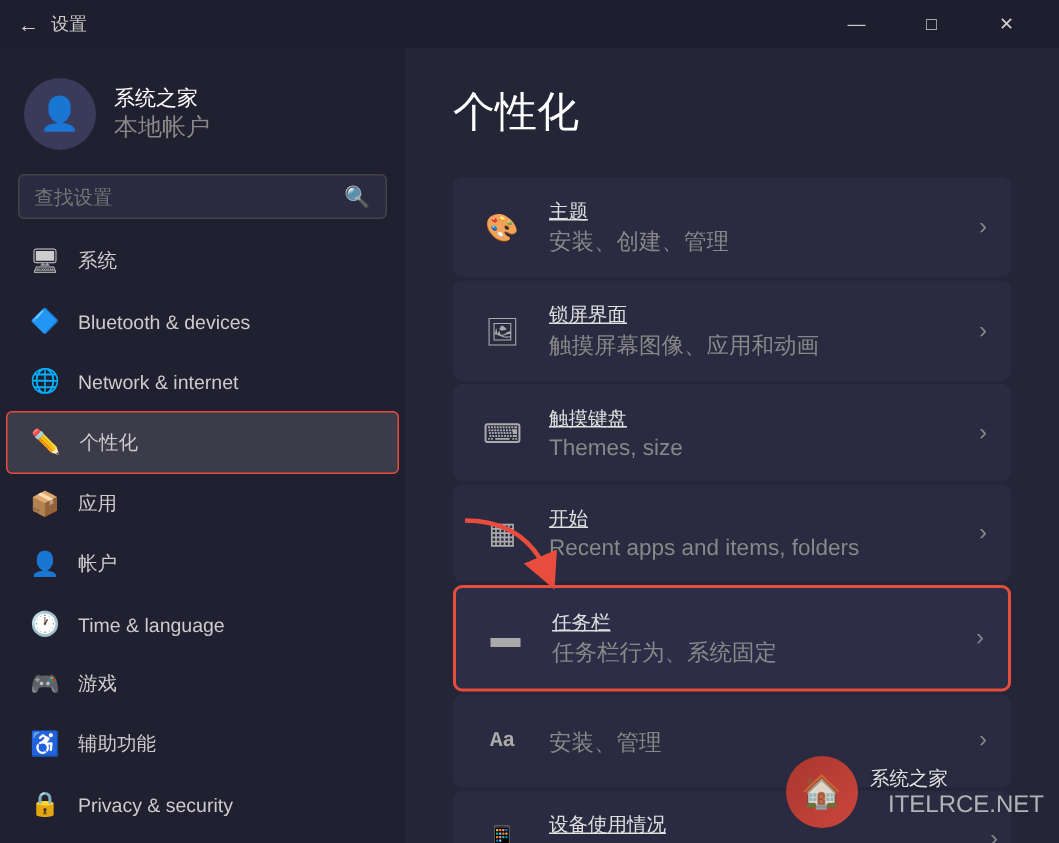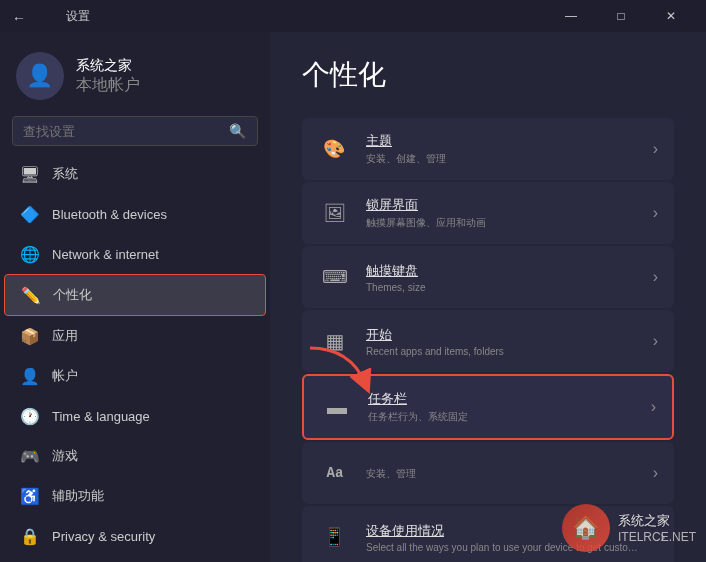--- a/index.html
+++ b/index.html
@@ -38,21 +38,20 @@
       cursor: pointer;
       background: transparent;
       border: none;
     }
     .title-bar-title {
       color: #ccc;
       font-size: 12px;
       display: flex;
       align-items: center;
       gap: 8px;
-      margin-left: 32px;
     }
     .title-bar-back {
       color: #ccc;
       font-size: 14px;
       cursor: pointer;
       margin-right: 8px;
     }
 
     
     .main {
@@ -200,21 +199,21 @@
       flex: 1;
     }
     .settings-item-title {
       color: #e0e0e0;
       font-size: 13px;
       font-weight: 500;
       text-decoration: underline;
     }
     .settings-item-desc {
       color: #888;
-      font-size: 10px;
+      font-size: 15px;
       margin-top: 2px;
     }
     .settings-item-arrow {
       color: #888;
       font-size: 16px;
     }
 
     
     .watermark {
       position: absolute;
@@ -236,21 +235,22 @@
       color: white;
       font-size: 22px;
     }
     .watermark-text {
       color: #fff;
       font-size: 13px;
       text-shadow: 0 1px 3px rgba(0,0,0,0.5);
     }
     .watermark-sub {
       color: #ccc;
-      font-size: 12px;
+      font-size: 16px;
+      margin-left: 12px;
     }
   </style>
 </head>
 <body>
 
 <div class="title-bar">
   <span class="title-bar-back">←</span>
   <span class="title-bar-title">设置</span>
   <div class="title-bar-controls">
     <button class="title-bar-btn">—</button>

